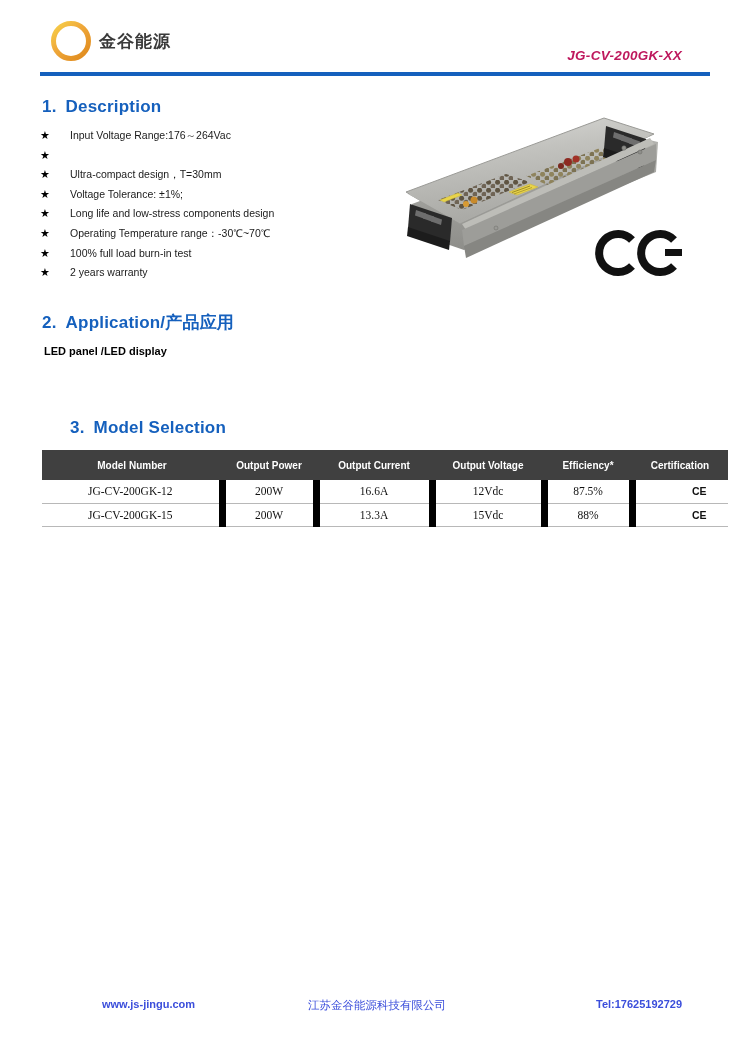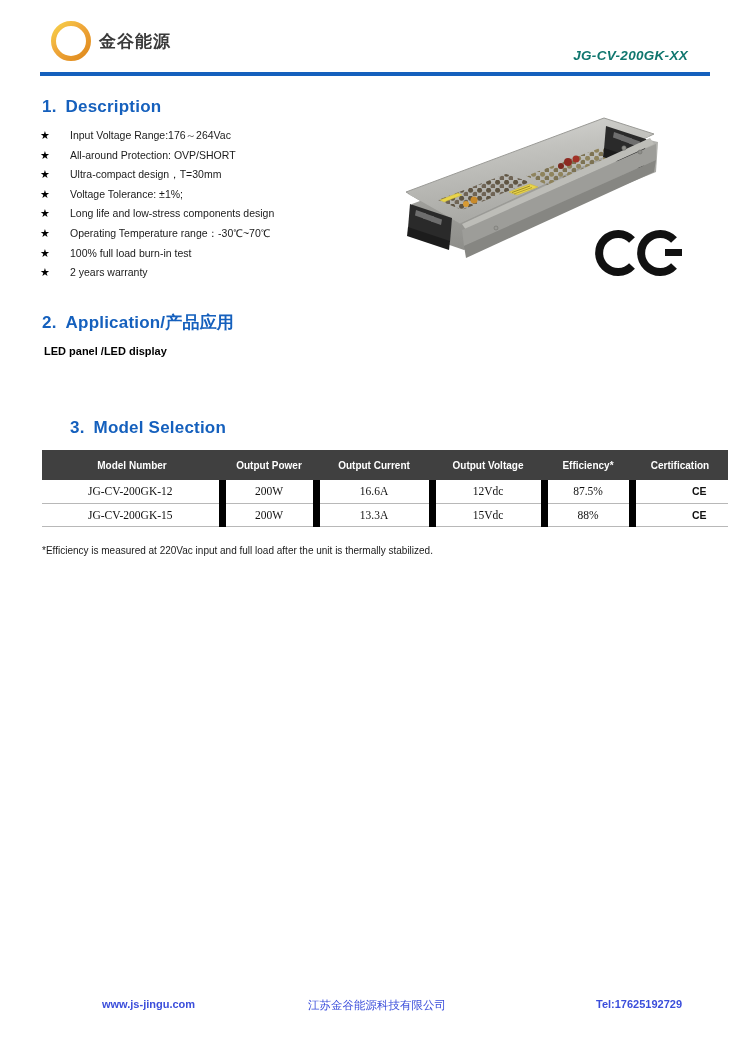--- a/index.html
+++ b/index.html
@@ -46,26 +46,26 @@
   .logo-cn {
     font-family: "DejaVu Sans", sans-serif;
     font-size: 17px;
     font-weight: 700;
     color: #3a3a3a;
     letter-spacing: 1px;
     white-space: nowrap;
   }
   .header-model {
     position: absolute;
-    right: 22px;
+    right: 28px;
     top: 30px;
     font-size: 13.5px;
     font-weight: 700;
     font-style: italic;
-    color: #0f766e;
+    color: #be185d;
     letter-spacing: 0.3px;
     white-space: nowrap;
   }
   .header-rule {
     position: absolute;
     left: 0;
     top: 54px;
     width: 670px;
     height: 4px;
     background: #1560BD;
@@ -233,21 +233,20 @@
     <span class="num">1.</span><span>Description</span>
   </div>
 
   <div class="bullets">
     <div class="bullet-row">
       <span class="bullet-star">★</span>
       <span class="bullet-text">Input Voltage Range:176～264Vac</span>
     </div>
     <div class="bullet-row">
       <span class="bullet-star">★</span>
-      <span class="bullet-text">All-around Protection: OVP/SHORT</span>
     </div>
     <div class="bullet-row">
       <span class="bullet-star">★</span>
       <span class="bullet-text">Ultra-compact design，T=30mm</span>
     </div>
     <div class="bullet-row">
       <span class="bullet-star">★</span>
       <span class="bullet-text">Voltage Tolerance: ±1%;</span>
     </div>
     <div class="bullet-row">
@@ -387,21 +386,20 @@
           <td>200W</td>
           <td>13.3A</td>
           <td>15Vdc</td>
           <td>88%</td>
           <td class="cert last">CE</td>
         </tr>
       </tbody>
     </table>
   </div>
 
-  <div class="tbl-note">*Efficiency is measured at 220Vac input and full load after the unit is thermally stabilized.</div>
 
   <div class="footer">
     <span class="footer-item f-web">www.js-jingu.com</span>
     <span class="footer-item f-cn">江苏金谷能源科技有限公司</span>
     <span class="footer-item f-tel">Tel:17625192729</span>
   </div>
 
 </div>
 
 </body></html>

